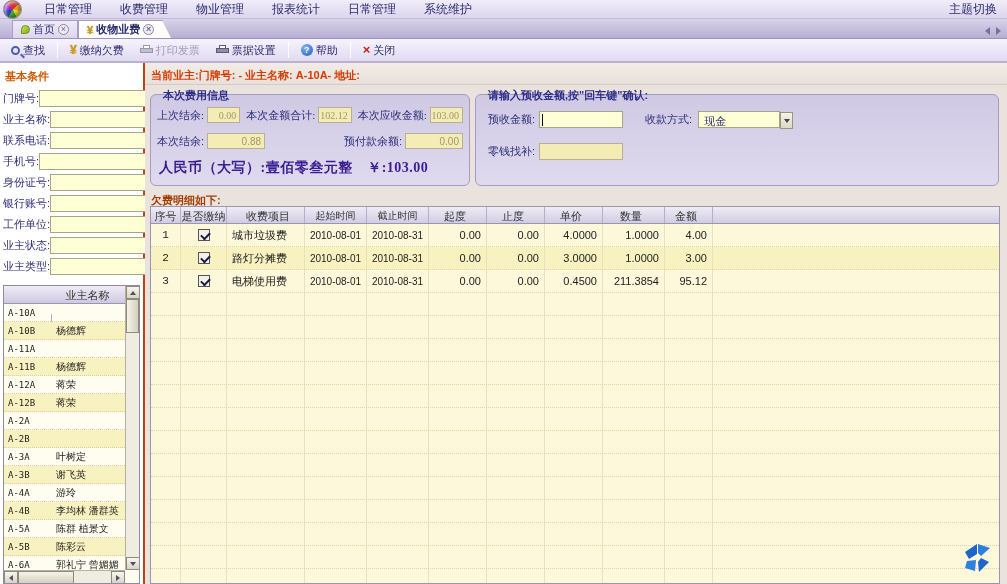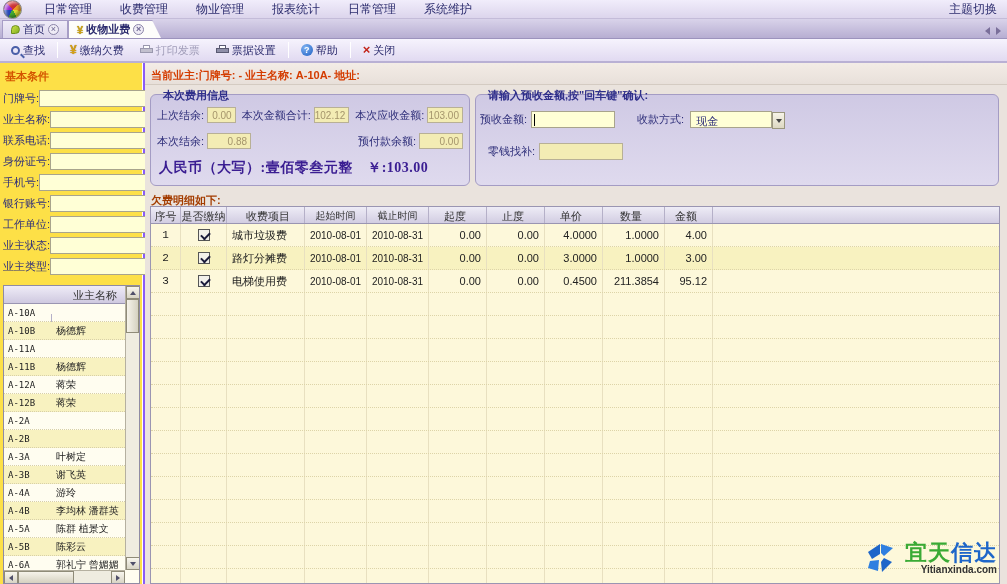--- a/index.html
+++ b/index.html
@@ -14,21 +14,21 @@
   .applogo { position:absolute; left:3px; top:0; width:20px; height:19px; z-index:5; }
   .applogo .ball { width:19px; height:19px; border-radius:50%;
     background:conic-gradient(#c33 0 14%, #e92 14% 28%, #dd3 28% 42%, #4a3 42% 58%, #24b 58% 74%, #92c 74% 88%, #c33 88%);
     border:1px solid #888; box-shadow:inset -2px -2px 3px rgba(0,0,0,.35), inset 2px 2px 3px rgba(255,255,255,.6); }
   .menu-item { color:#2c2c6e; padding:0 14px; line-height:18px; cursor:default; }
   .menubar .spacer { flex:1; }
   .theme-switch { color:#2c2c6e; padding:0 10px; }
 
   
   .tabbar { height:20px; background:linear-gradient(#d9d3ea,#b7aed2);
-    display:flex; align-items:flex-end; padding-left:2px; position:relative;
+    display:flex; align-items:flex-end; padding-left:12px; position:relative;
     border-bottom:1px solid #9c93bd; }
   .tab { height:18px; display:flex; align-items:center; gap:3px; padding:0 8px;
     color:#2c2c6e; position:relative; font-size:11px; }
   .tab.home { background:linear-gradient(#efecf8,#dcd6ec); border:1px solid #a79ec6; border-bottom:none; }
   .tab.active { background:#fdfdfb; border:1px solid #a79ec6; border-bottom:none; font-weight:bold; z-index:2; }
   .tab.active::after { content:""; position:absolute; right:-9px; bottom:0; width:0; height:0;
     border-bottom:18px solid #fdfdfb; border-right:9px solid transparent; }
   .tab-close { width:11px; height:11px; border:1px solid #8a84a8; border-radius:50%;
     color:#6a6490; font-size:9px; line-height:9px; text-align:center; background:#efecf6; }
   .tab-ico-home { width:9px; height:9px; border-radius:50% 50% 50% 0;
@@ -57,40 +57,40 @@
   .ico-print.dim .body { background:#c2c0ce; border-color:#9a98ae; }
   .ico-print.dim .paper { border-color:#9a98ae; }
   .ico-help { width:12px; height:12px; border-radius:50%; background:radial-gradient(circle at 35% 30%,#7fb2f2,#1f5fc2);
     color:#fff; font-size:9px; font-weight:bold; text-align:center; line-height:12px; }
   .ico-close { color:#c22318; font-weight:bold; font-size:13px; line-height:12px; }
 
   
   .content { display:flex; height:521px; }
 
   
-  .sidebar { width:145px; background:#fde047; border-right:2px solid #8b5cf6;
+  .sidebar { width:145px; background:#ffffff; border-right:2px solid #c2410c;
     position:relative; padding:4px 3px 0 3px; box-shadow:inset -1px 0 0 #fff; }
   .sectitle { color:#d45500; font-weight:bold; font-size:11px; margin:2px 0 4px 2px; }
   .frow { display:flex; align-items:center; height:21px; }
   .frow .lbl { width:52px; color:#2f2f7a; font-size:11px; white-space:nowrap; }
   .inp { background:#ffffd6; border:1px solid #a8a48c; height:17px; flex:1; font-size:11px; padding:0 2px;
     color:#333; font-family:inherit; }
   .ddwrap { position:relative; flex:1; display:flex; }
   .ddbtn { position:absolute; right:1px; top:1px; width:13px; height:15px;
     background:linear-gradient(#f7f4e8,#ddd8c2); border:1px solid #9a967e;
     display:flex; align-items:center; justify-content:center; }
   .caret-down { width:0; height:0; border-left:3px solid transparent; border-right:3px solid transparent; border-top:4px solid #444; }
 
   
   .owner-table { position:absolute; left:3px; right:3px; top:222px; bottom:0;
     border:1px solid #8f8ba4; background:#fffdf0; overflow:hidden; }
   .ohead { display:flex; height:18px; background:linear-gradient(#efecf7,#cfc9e0);
     border-bottom:1px solid #9a95b2; font-size:11px; color:#333; }
   .ohead .oc1 { width:48px; padding:10px 0 0 4px; border-right:1px solid #b5b0c8;margin-top:28px; }
-  .ohead .oc2 { flex:1; padding:2px 4px 0 0; text-align:right; margin-right:18px; }
+  .ohead .oc2 { flex:1; padding:2px 4px 0 0; text-align:center; margin-right:12px; }
   .orows { position:absolute; top:18px; left:0; right:14px; bottom:13px; overflow:hidden; }
   .orow { display:flex; height:18px; border-bottom:1px dotted #d8d0a8; font-size:10px; align-items:center; }
   .orow:nth-child(even) { background:#f8f2c0; }
   .orow .oc1 { width:48px; padding-left:4px; color:#222; font-family:"DejaVu Sans Mono",monospace; font-size:9px; }
   .orow .oc2 { flex:1; padding-left:4px; color:#222; font-size:10px; white-space:nowrap; }
   .vsb { position:absolute; top:0; bottom:13px; right:0; width:14px; background:#efece0; border-left:1px solid #b5b0a0; }
   .hsb { position:absolute; left:0; right:14px; bottom:0; height:13px; background:#efece0; border-top:1px solid #b5b0a0; }
   .sb-btn { background:linear-gradient(#f8f6ee,#d8d4c4); border:1px solid #8f8b78;
     display:flex; align-items:center; justify-content:center; }
   .vsb .sb-btn { width:14px; height:13px; }
@@ -113,21 +113,21 @@
 
   .groupbox { position:absolute; border:1px solid #a49cc4; border-radius:6px;
     background:linear-gradient(#cfc9e4,#dfdaee); }
   .groupbox .legend { position:absolute; top:-7px; left:8px; padding:0 4px;
     color:#2f2f8a; font-weight:bold; font-size:11px; background:transparent; }
   .gb-fee { left:5px; top:31px; width:320px; height:92px; }
   .gb-pre { left:330px; top:31px; right:8px; height:92px; }
 
   .feerow { position:absolute; left:6px; right:6px; display:flex; align-items:center; }
   .flbl { color:#2f2f7a; font-size:11px; white-space:nowrap; }
-  .fval { background:#f3ecb4; border:1px solid #b8b096; width:44px; height:16px;
+  .fval { background:#f3ecb4; border:1px solid #b8b096; width:58px; height:16px;
     font-size:10px; color:#a5956c; text-align:right; padding:2px 3px 0 0; }
   .words { position:absolute; left:8px; top:64px; color:#3a1d92; font-weight:bold; font-size:14px;
     font-family:"Liberation Serif","DejaVu Serif",serif; letter-spacing:.5px; }
 
   .prerow { position:absolute; display:flex; align-items:center; }
   .pre-input { background:#ffffd6; border:1px solid #a8a48c; width:84px; height:17px; position:relative; }
   .pre-input .caret { position:absolute; left:2px; top:2px; width:1px; height:12px; background:#000; }
   .pre-change { background:#f3ecb4; border:1px solid #b8b096; width:84px; height:17px; }
   .pre-select { background:#ffffd6; border:1px solid #a8a48c; width:82px; height:17px;
     font-size:11px; color:#2f2f7a; padding:2px 0 0 5px; position:relative; }
@@ -245,25 +245,25 @@
       </div>
     <div class="frow">
         <span class="lbl">业主名称:</span>
         <input class="inp" style="">
       </div>
     <div class="frow">
         <span class="lbl">联系电话:</span>
         <input class="inp" style="">
       </div>
     <div class="frow">
+        <span class="lbl">手机号:</span>
+        <input class="inp" style="">
+      </div>
+    <div class="frow">
         <span class="lbl">身份证号:</span>
-        <input class="inp" style="">
-      </div>
-    <div class="frow">
-        <span class="lbl">手机号:</span>
         <input class="inp" style="">
       </div>
     <div class="frow">
         <span class="lbl">银行账号:</span>
         <input class="inp" style="">
       </div>
     <div class="frow">
         <span class="lbl">工作单位:</span>
       <span class="ddwrap">
           <input class="inp" style="">
@@ -379,41 +379,41 @@
           </div>
       </div>
     </div>
   </div>
 
   <div class="main">
     <div class="owner-strip">当前业主:门牌号: - 业主名称: A-10A-  地址:</div>
 
     <div class="groupbox gb-fee">
       <div class="legend">本次费用信息</div>
-      <div class="feerow" style="top:12px;">
+      <div class="feerow" style="top:12px;font-family:Liberation Serif, serif;">
         <span class="flbl">上次结余:</span>
         <span class="fval" style="margin-left:3px;">0.00</span>
         <span class="flbl" style="margin-left:6px;">本次金额合计:</span>
         <span class="fval" style="margin-left:3px;">102.12</span>
         <span class="flbl" style="margin-left:6px;">本次应收金额:</span>
         <span class="fval" style="margin-left:3px;">103.00</span>
       </div>
       <div class="feerow" style="top:38px;">
         <span class="flbl">本次结余:</span>
         <span class="fval" style="margin-left:3px;">0.88</span>
         <span style="flex:1;"></span>
         <span class="flbl">预付款余额:</span>
         <span class="fval" style="margin-left:3px;">0.00</span>
       </div>
       <div class="words">人民币（大写）:壹佰零叁元整　￥:103.00</div>
     </div>
 
     <div class="groupbox gb-pre">
       <div class="legend">请输入预收金额,按"回车键"确认:</div>
-      <div class="prerow" style="left:4px; top:16px;">
+      <div class="prerow" style="left:12px; top:16px;">
         <span class="flbl">预收金额:</span>
         <span class="pre-input" style="margin-left:4px;">
             <span class="caret"></span>
           </span>
         <span class="flbl" style="margin-left:22px;">收款方式:</span>
         <span class="pre-select" style="margin-left:6px;">
           <span>现金</span>
           <span class="ddbtn">
               <span class="caret-down"></span>
             </span>
@@ -662,21 +662,15 @@
         </div>
     </div>
 
     <div class="brand">
       <svg width="40" height="40" viewBox="0 0 40 40">
         <path d="M8 14 L20 6 L20 16 L12 21 Z" fill="#1e66c9"></path>
         <path d="M21 6 L33 10 L24 18 L21 15 Z" fill="#2f7fe0"></path>
         <path d="M24 20 L32 24 L22 34 L21 24 Z" fill="#1e66c9"></path>
         <path d="M10 23 L19 22 L18 33 L8 30 Z" fill="#2f7fe0"></path>
       </svg>
-      <div class="brand-text">
-        <div class="brand-cn">
-          <span class="g">宜天</span><span class="b">信达</span>
-        </div>
-        <div class="brand-domain">Yitianxinda.com</div>
-      </div>
     </div>
   </div>
 </div>
 
 </body></html>

